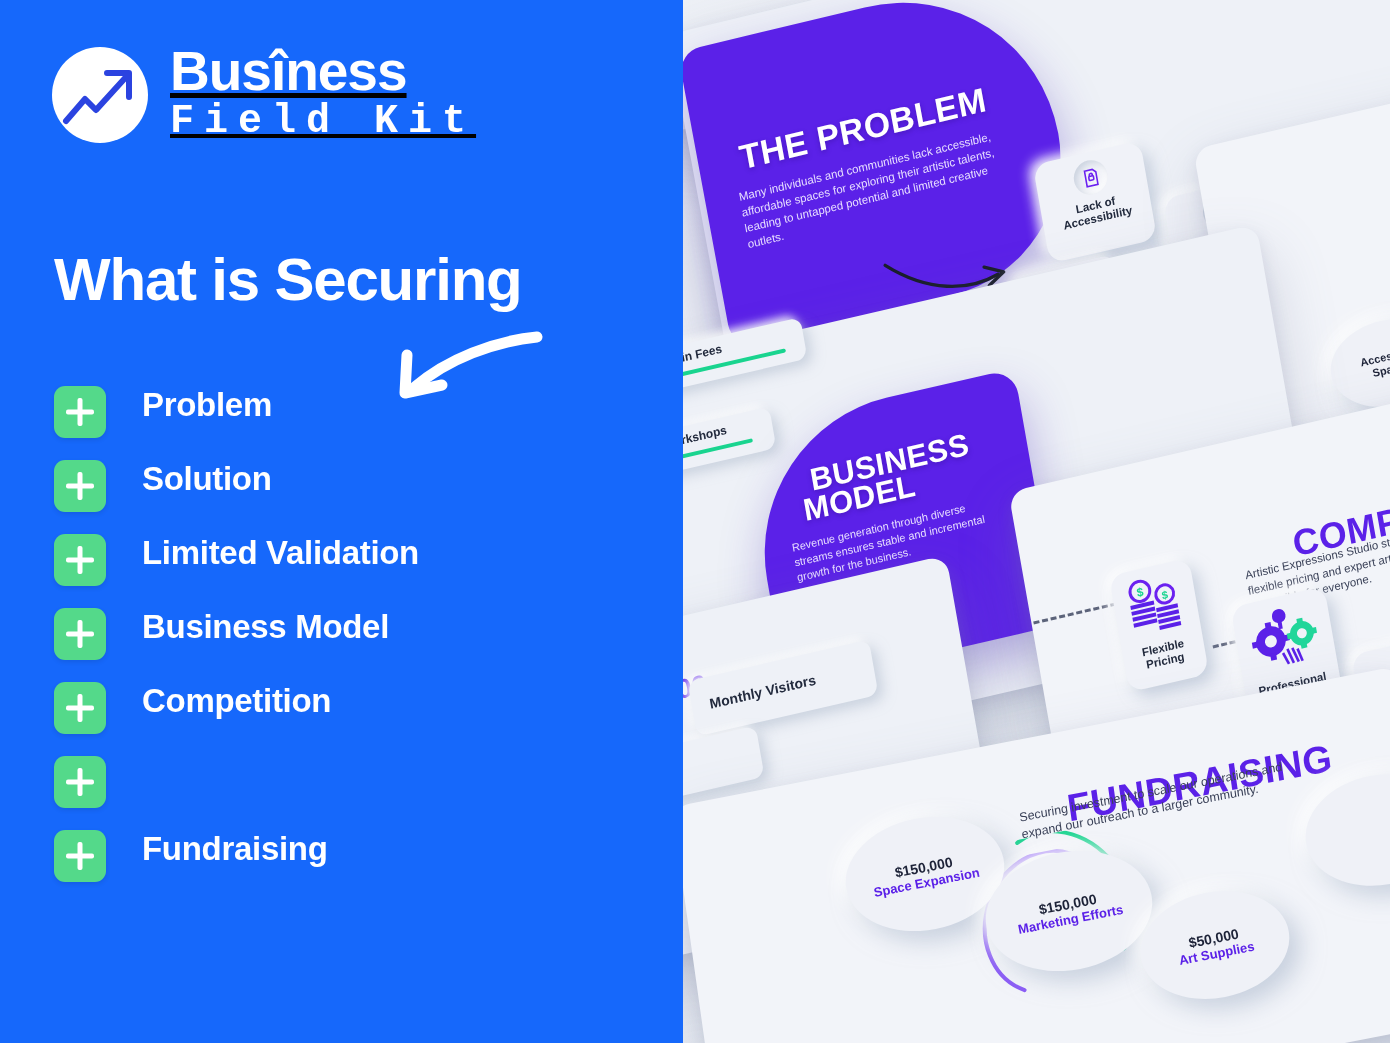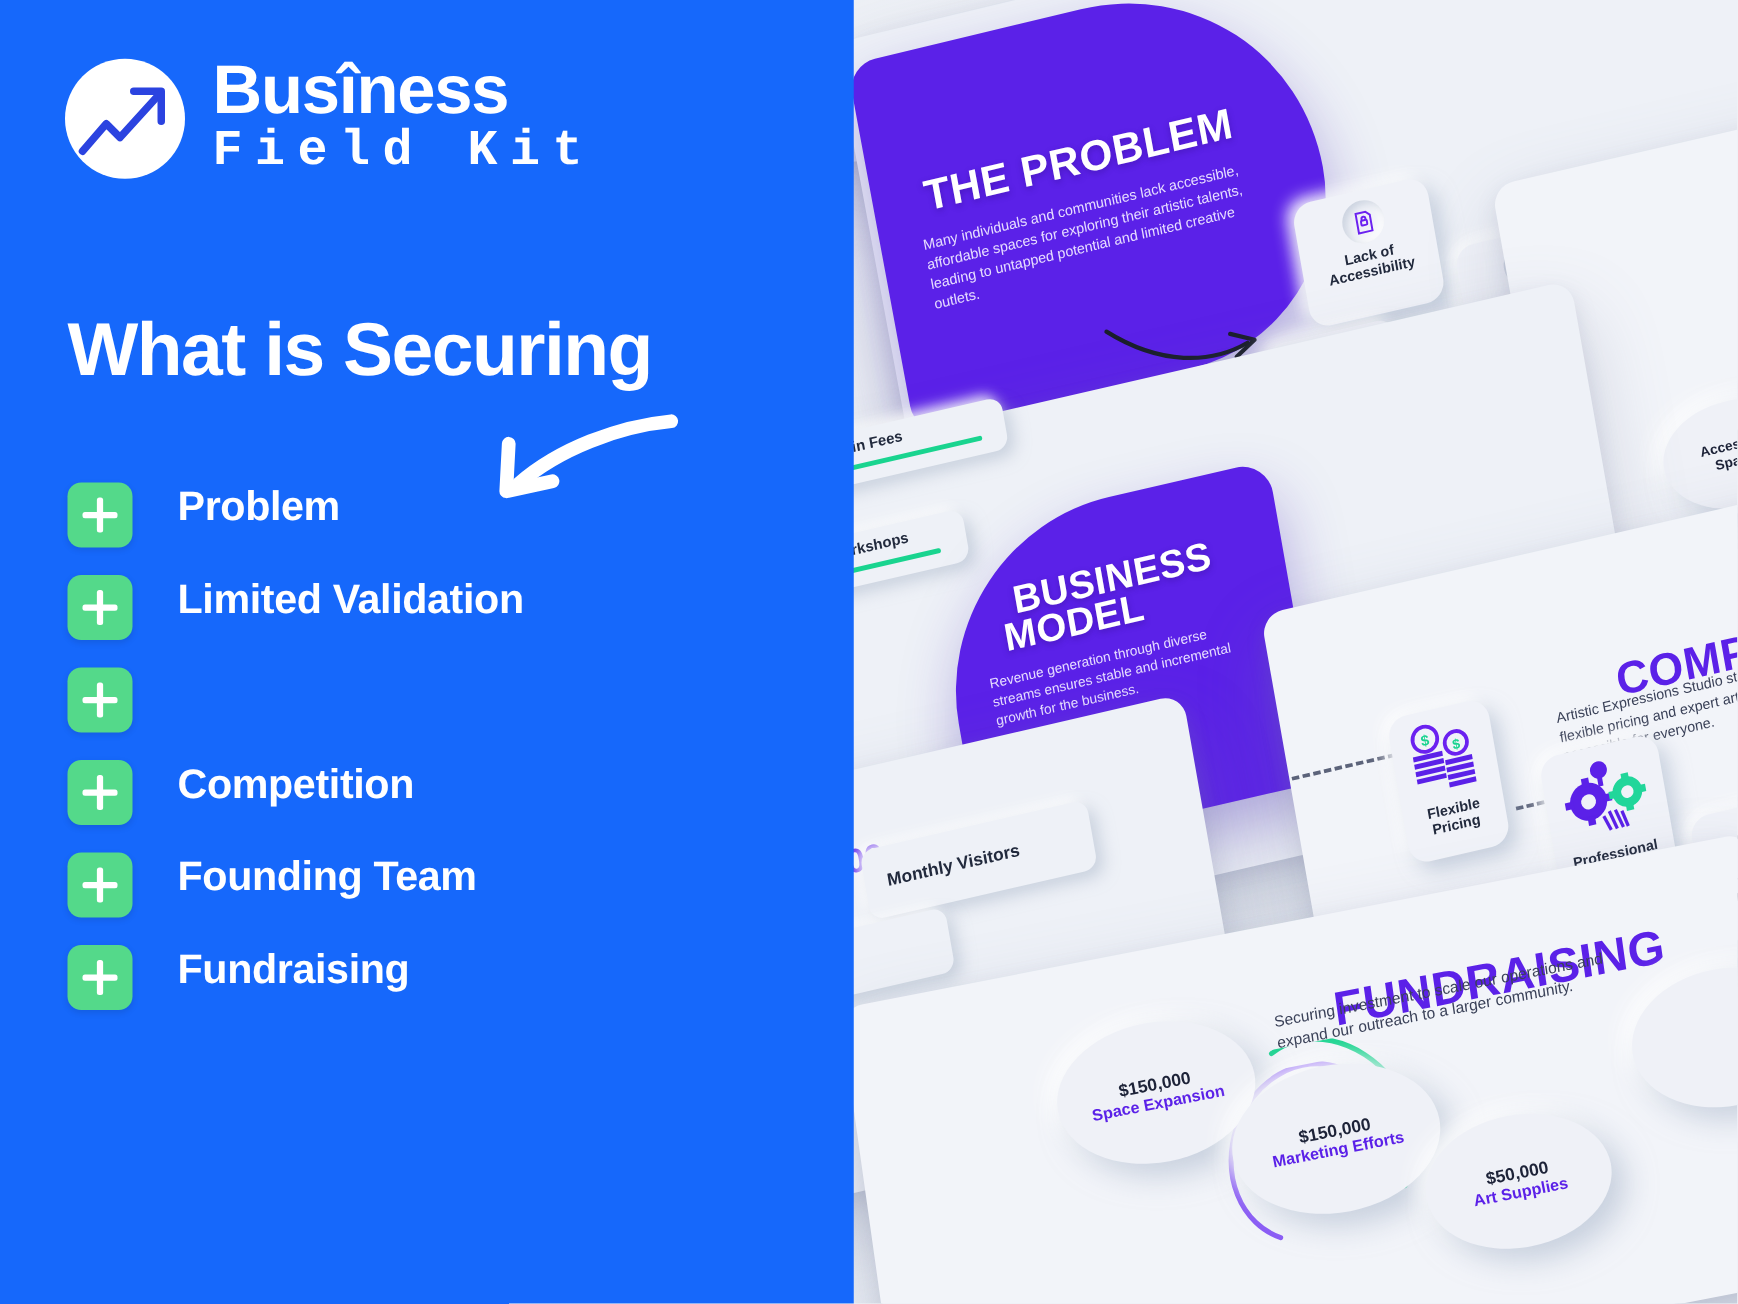--- a/index.html
+++ b/index.html
@@ -49,21 +49,21 @@
   .dash{position:absolute;border-top:3px dashed #2b3350;opacity:.75;}
 
   .stitle{position:absolute;color:#5b21e8;font-weight:bold;letter-spacing:.5px;white-space:nowrap;}
   .sbody{position:absolute;color:#3a4158;line-height:1.35;}
 
   .pnum{position:absolute;color:#5b21e8;font-weight:bold;}
 
   
   #panel{position:absolute;left:0;top:0;width:683px;height:1043px;background:#1668fb;}
 
-  #logo{position:absolute;left:52px;top:45px;display:flex;align-items:center;}
+  #logo{position:absolute;left:52px;top:45px;display:flex;align-items:center;text-decoration:underline;}
   #logomark{width:96px;height:96px;border-radius:50%;background:#fff;position:relative;flex:none;}
   #logotext{margin-left:22px;}
   #brand1{color:#fff;font-size:55px;font-weight:bold;line-height:.98;letter-spacing:-1px;}
   #brand2{color:#fff;font-size:40px;font-weight:bold;letter-spacing:10px;
           font-family:"Liberation Mono", monospace;line-height:1.15;}
 
   #heading{position:absolute;left:54px;top:245px;color:#fff;font-size:60px;font-weight:bold;
            letter-spacing:-1.2px;}
 
   #curvearrow{position:absolute;left:385px;top:325px;width:160px;height:85px;}
@@ -279,32 +279,36 @@
       <path d="M22 30 L20 68 L57 60" stroke="#fff" stroke-width="11" fill="none" stroke-linecap="round" stroke-linejoin="round"></path>
     </svg>
 
     <div id="list">
       <div class="row">
         <span class="plus"></span>
         <span class="rowlabel">Problem</span>
       </div>
       <div class="row">
         <span class="plus"></span>
+        <span class="rowlabel">Solution</span>
+      </div>
+      <div class="row">
+        <span class="plus"></span>
         <span class="rowlabel">Limited Validation</span>
       </div>
       <div class="row">
         <span class="plus"></span>
+        <span class="rowlabel">Business Model</span>
       </div>
       <div class="row">
         <span class="plus"></span>
         <span class="rowlabel">Competition</span>
       </div>
       <div class="row">
         <span class="plus"></span>
-        <span class="rowlabel">Founding Team</span>
       </div>
       <div class="row">
         <span class="plus"></span>
         <span class="rowlabel">Fundraising</span>
       </div>
     </div>
 
   </div>
 </div>
 

